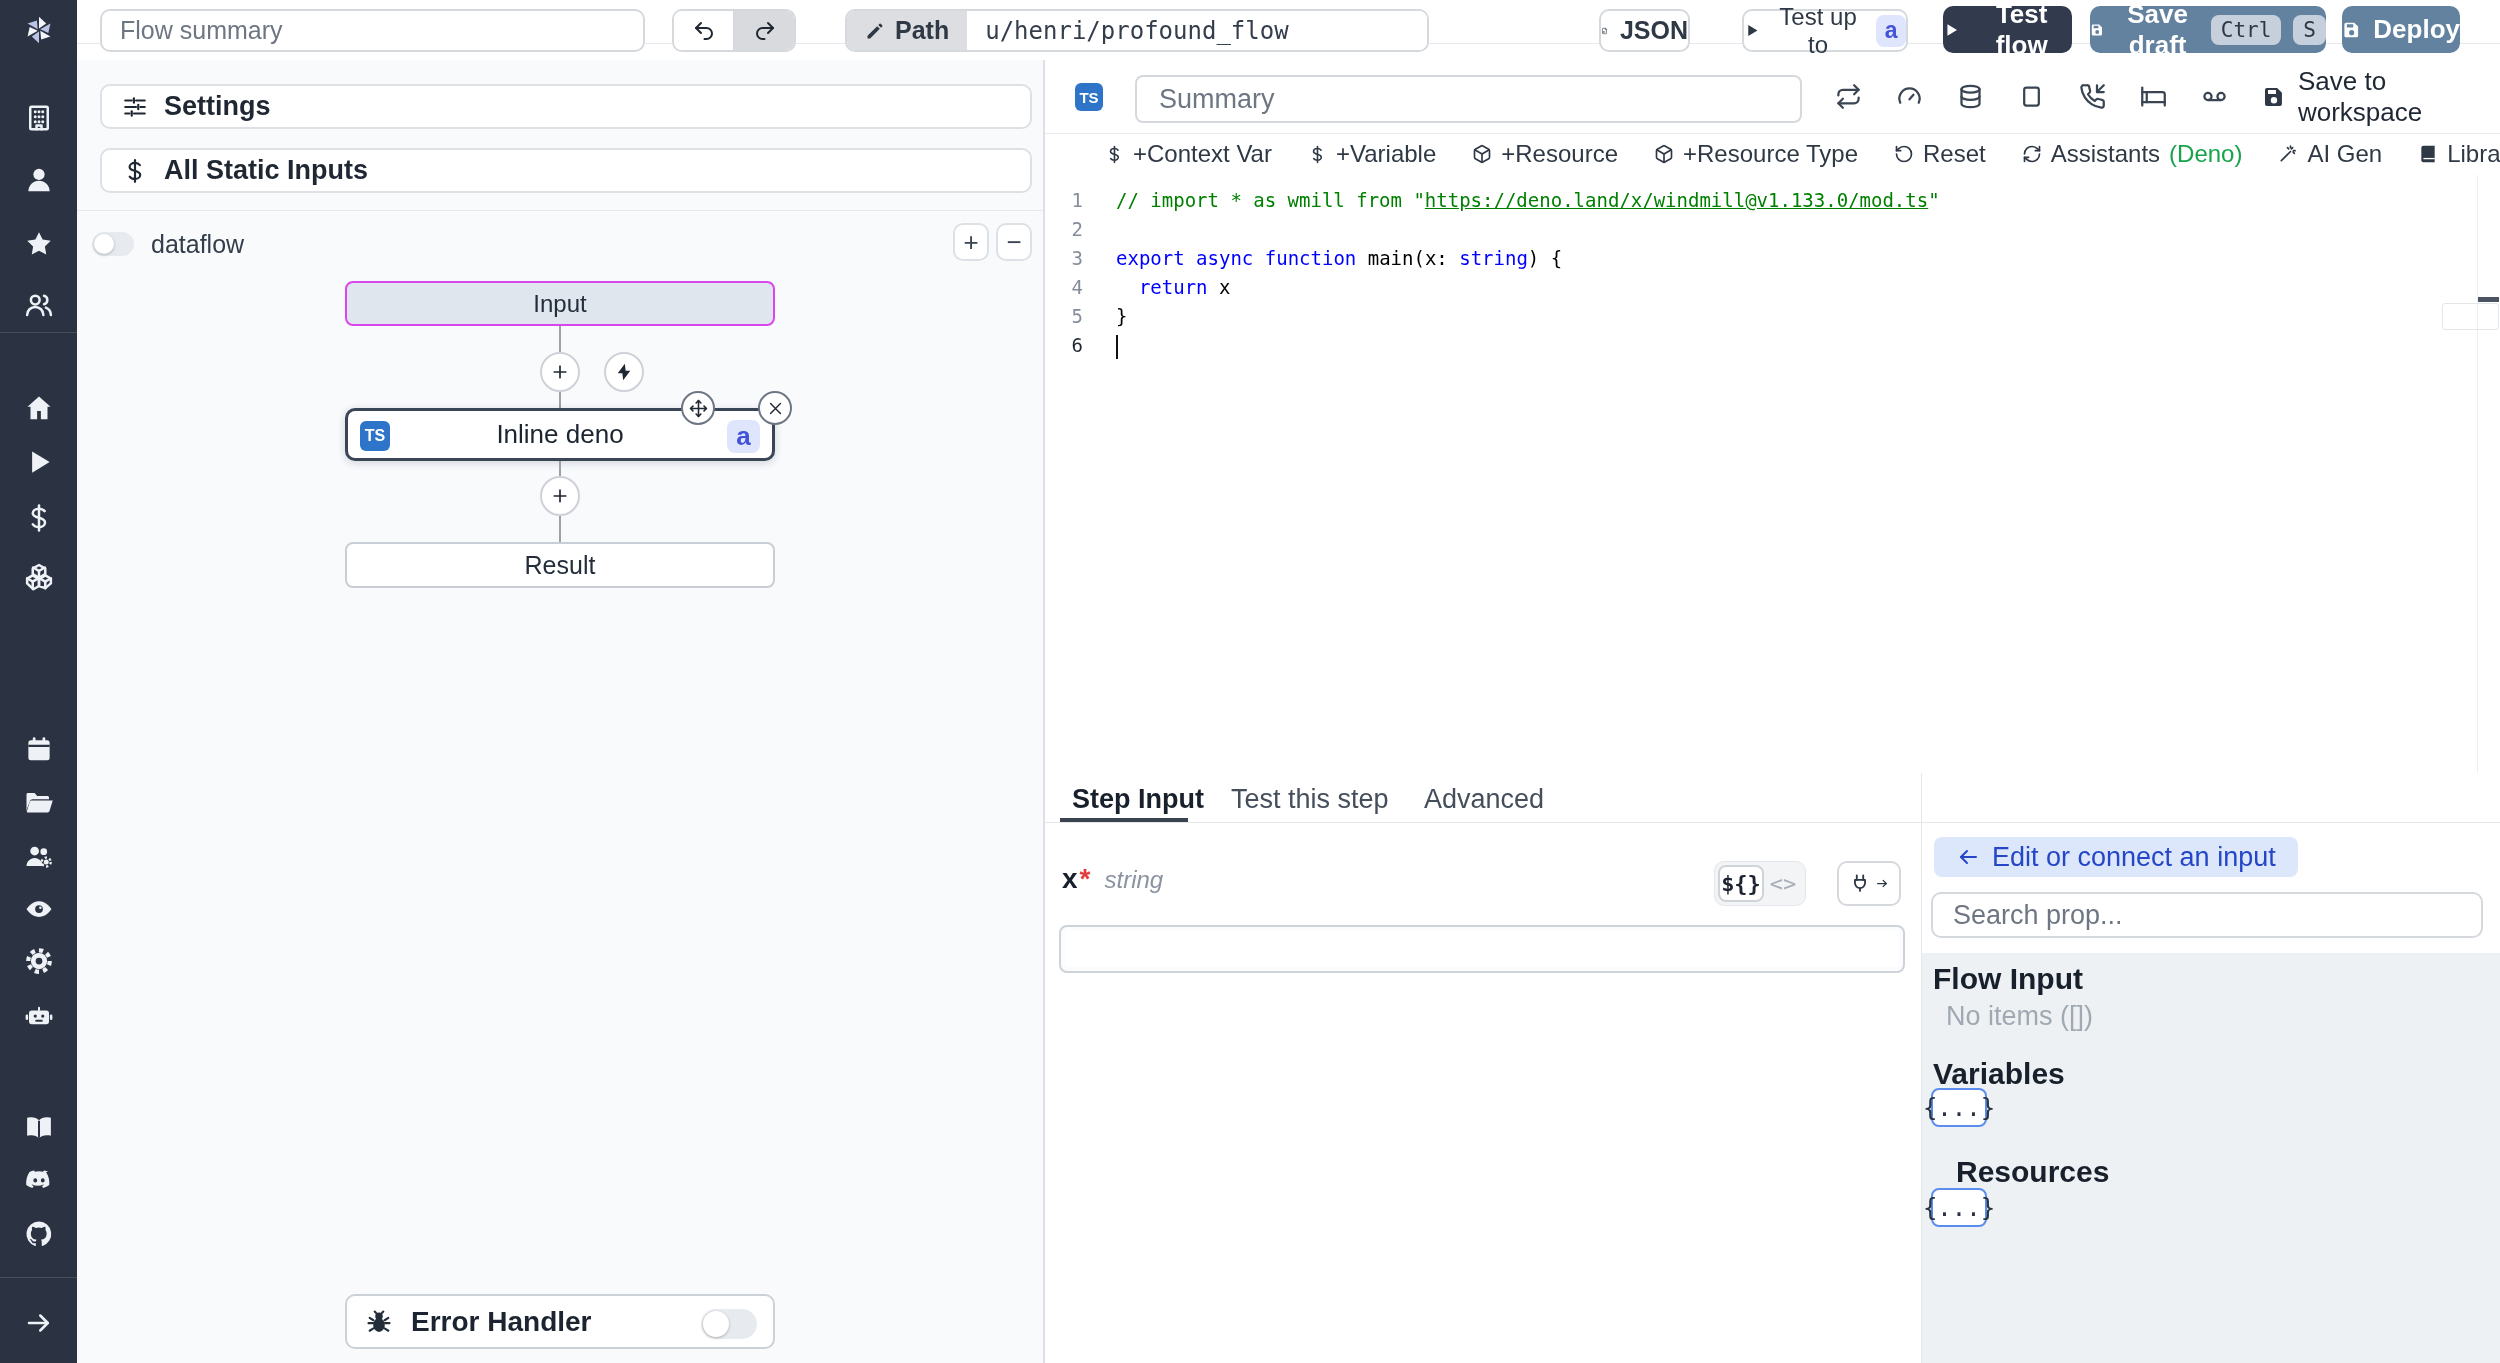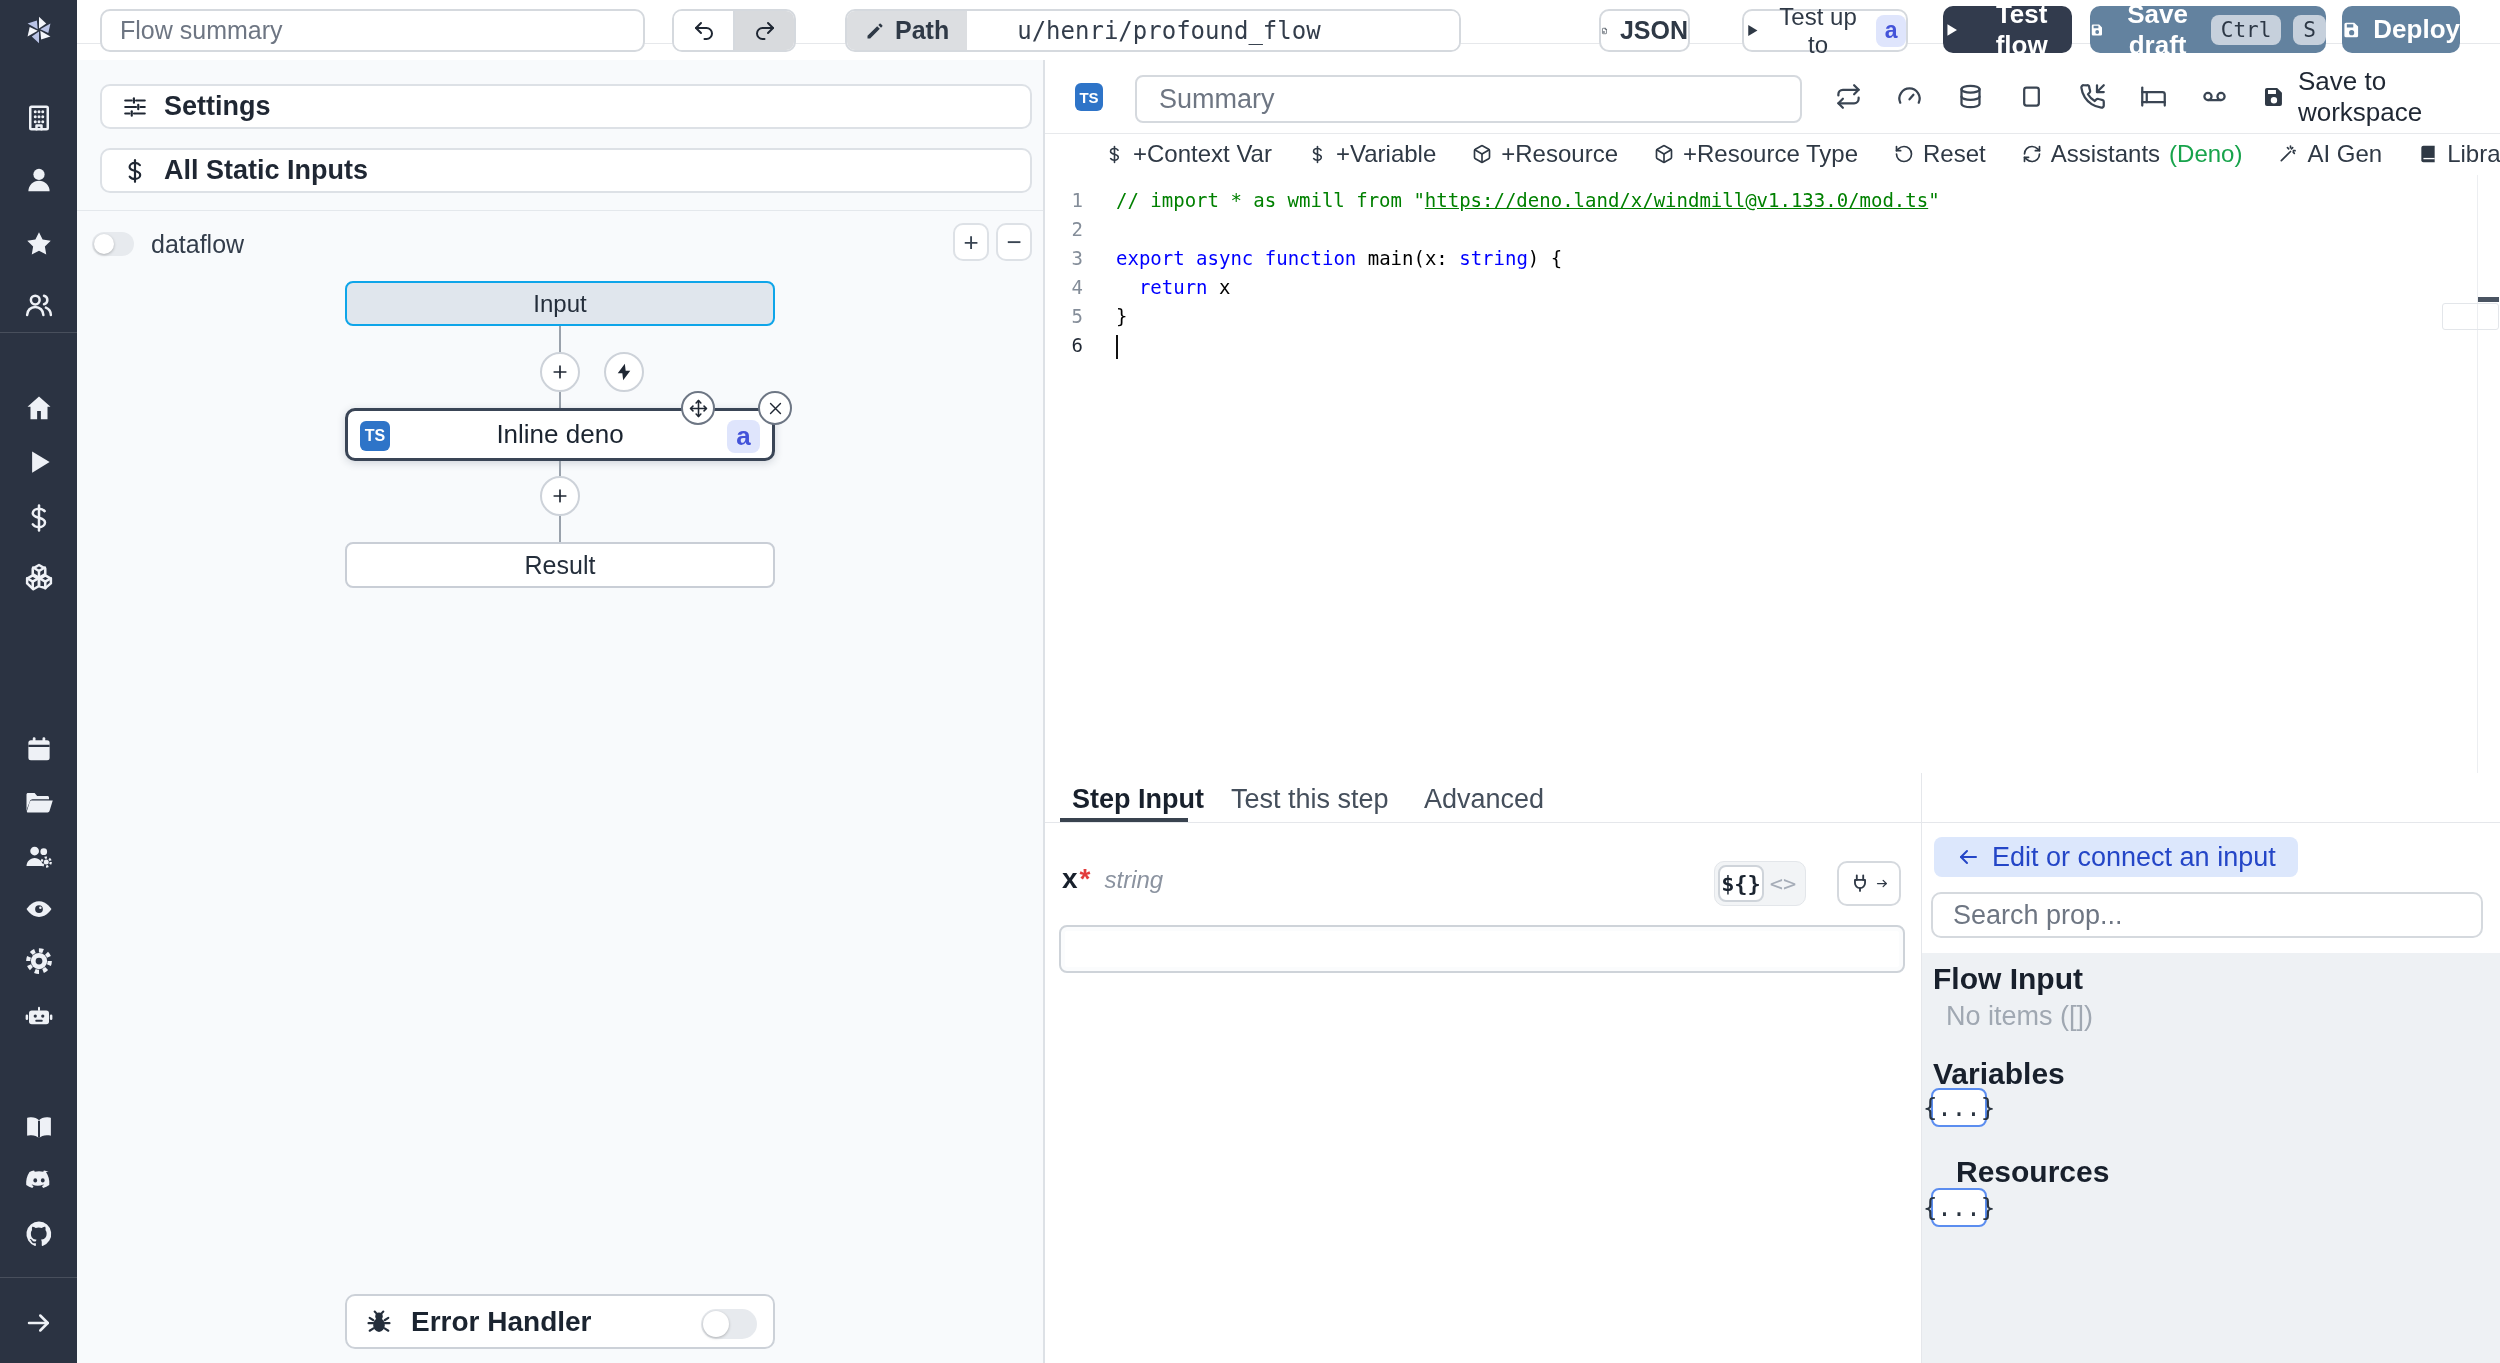--- a/index.html
+++ b/index.html
@@ -254,21 +254,21 @@
       </div>
       <div style="width:2px; background:#d5d9de;"></div>
       <div style="width:59px; display:flex;align-items:center;justify-content:center; background:#d8dadd; cursor:pointer;">
         <svg class="ic" width="24" height="24" viewBox="0 0 24 24">
           <path d="M15 4l5 5-5 5"></path>
             <path d="M20 9H9.5a5.5 5.5 0 0 0 0 11h2"></path>
         </svg>
       </div>
     </div>
 
-    <div class="grp abs" style="left:768px; top:9px; height:43px;gap:32px;">
+    <div class="grp abs" style="left:768px; top:9px; height:43px;">
       <div style="display:flex; align-items:center; gap:10px; background:#dcdee1; padding:0 18px; font-size:25px; font-weight:600; color:#2f3946; cursor:pointer;">
         <svg class="fi" width="20" height="20" viewBox="0 0 24 24">
           <path d="M3 17.8V21h3.2L17.8 9.4l-3.2-3.2zM20.7 6.5a1 1 0 0 0 0-1.4l-1.8-1.8a1 1 0 0 0-1.4 0l-1.5 1.5 3.2 3.2z"></path>
         </svg>
         <span>Path</span>
       </div>
       <input style="width: 460px; border: none; outline: none; padding: 0px 18px; font-family: &quot;DejaVu Sans Mono&quot;, monospace; font-size: 24px; color: rgb(51, 61, 75);" value="u/henri/profound_flow">
     </div>
 
     <button class="btn abs" style="left:1522px; top:9px; width:91px; height:43px; font-size:25px;">
@@ -341,21 +341,21 @@
     </div>
     <span class="abs" style="left:74px; top:170px; font-size:25px; color:#333d4b;">dataflow</span>
 
     <div class="zoom-btn" style="left:876px; top:163px;">
       <span>+</span>
     </div>
     <div class="zoom-btn" style="left:919px; top:163px;">
       <span>−</span>
     </div>
 
-    <div class="node" style="top:221px; height:45px; background:#e0e6ed; border:2px solid #0ea5e9; border-radius:8px; font-size:24px; color:#242e3b;">
+    <div class="node" style="top:221px; height:45px; background:#e0e6ed; border:2px solid #d946ef; border-radius:8px; font-size:24px; color:#242e3b;">
       <span>Input</span>
     </div>
 
     <div class="vline" style="top:266px; height:28px;"></div>
     <div class="circ-btn" style="left:463px; top:292px; width:40px; height:40px;">
       <svg class="ic" width="20" height="20" viewBox="0 0 24 24" stroke-width="2.6">
         <path d="M12 5v14M5 12h14"></path>
       </svg>
     </div>
     <div class="circ-btn" style="left:527px; top:292px; width:40px; height:40px;">

